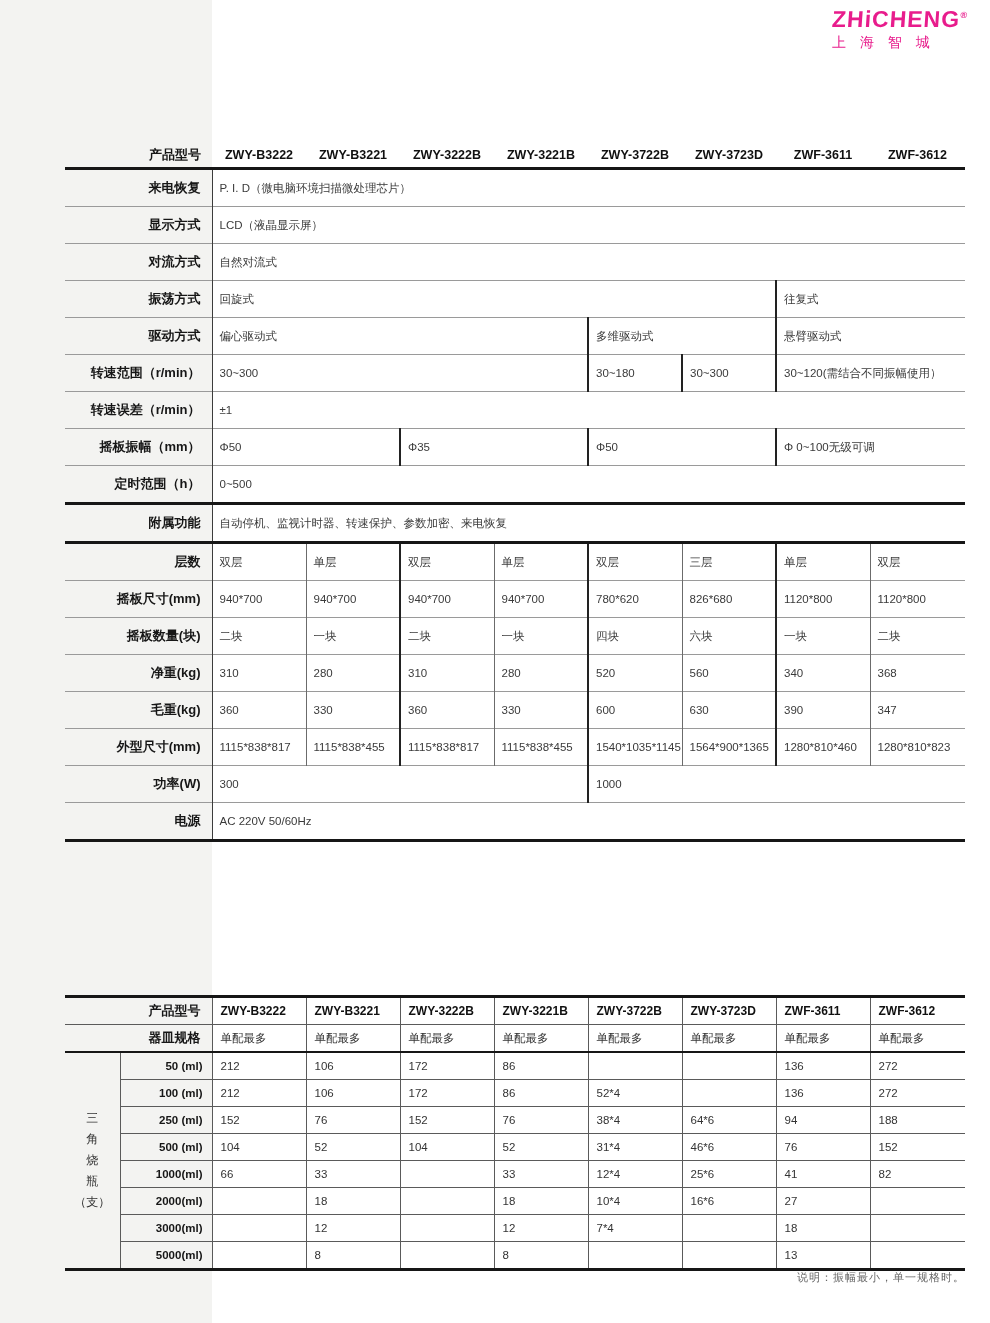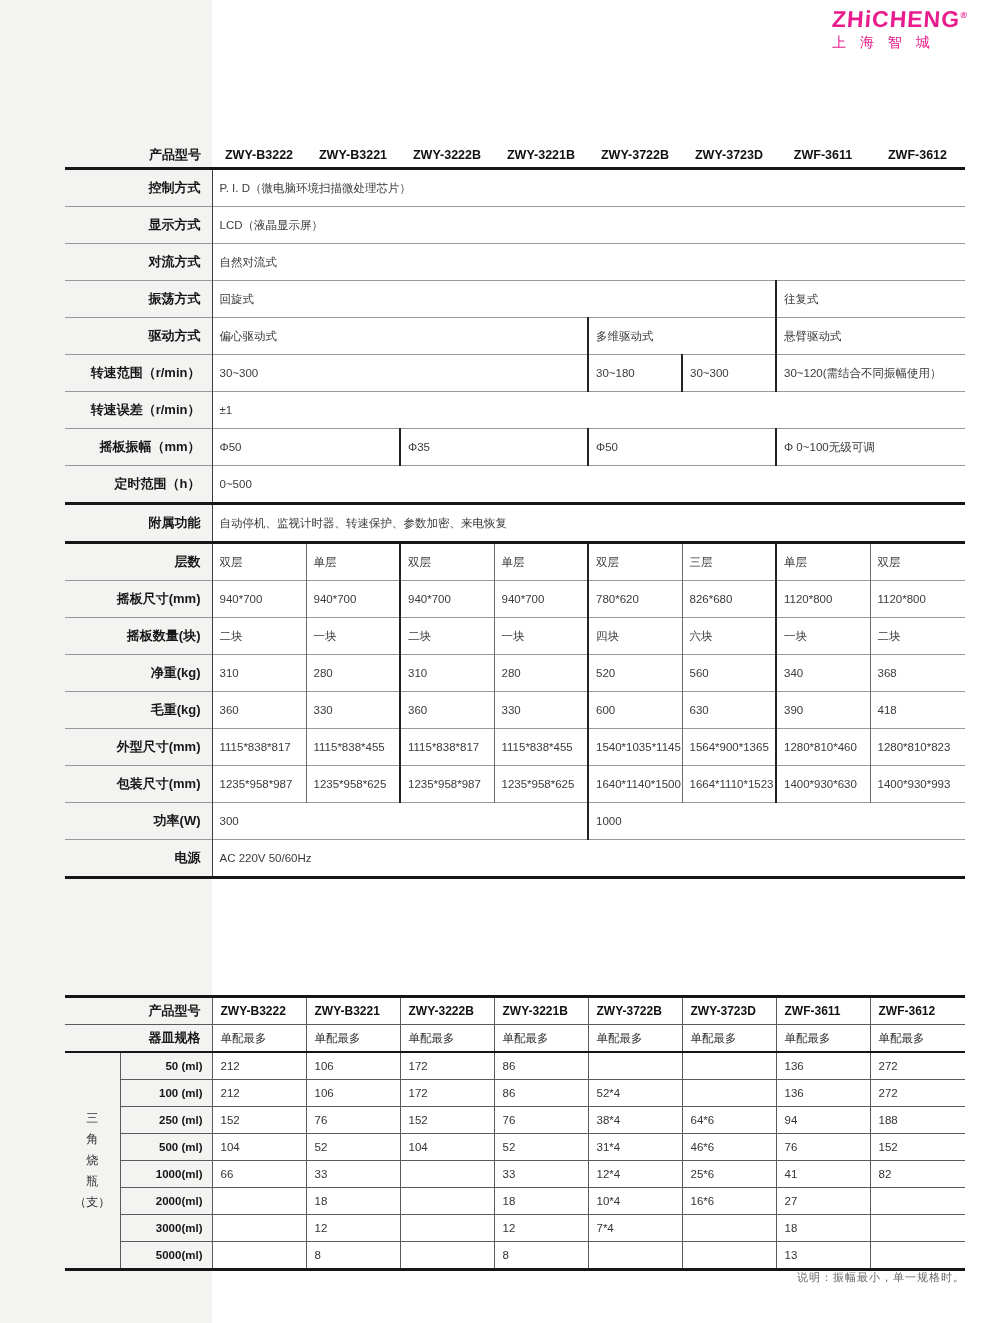--- a/index.html
+++ b/index.html
@@ -75,21 +75,21 @@
         <td class="mh">ZWY-3222B</td>
         <td class="mh">ZWY-3221B</td>
         <td class="mh">ZWY-3722B</td>
         <td class="mh">ZWY-3723D</td>
         <td class="mh">ZWF-3611</td>
         <td class="mh">ZWF-3612</td>
       </tr>
     </thead>
   <tbody id="spec-body">
       <tr>
-        <td class="lbl">控制方式</td>
+        <td class="lbl">来电恢复</td>
         <td colspan="8">P. I. D（微电脑环境扫描微处理芯片）</td>
       </tr>
       <tr>
         <td class="lbl">显示方式</td>
         <td colspan="8">LCD（液晶显示屏）</td>
       </tr>
       <tr>
         <td class="lbl">对流方式</td>
         <td colspan="8">自然对流式</td>
       </tr>
@@ -176,43 +176,32 @@
       </tr>
       <tr>
         <td class="lbl">毛重(kg)</td>
         <td>360</td>
         <td class="vsep">330</td>
         <td class="gsep">360</td>
         <td class="vsep">330</td>
         <td class="gsep">600</td>
         <td class="vsep">630</td>
         <td class="gsep">390</td>
-        <td class="vsep">418</td>
+        <td class="vsep">347</td>
       </tr>
       <tr>
         <td class="lbl">外型尺寸(mm)</td>
         <td>1115*838*817</td>
         <td class="vsep">1115*838*455</td>
         <td class="gsep">1115*838*817</td>
         <td class="vsep">1115*838*455</td>
         <td class="gsep">1540*1035*1145</td>
         <td class="vsep">1564*900*1365</td>
         <td class="gsep">1280*810*460</td>
         <td class="vsep">1280*810*823</td>
-      </tr>
-      <tr>
-        <td class="lbl">包装尺寸(mm)</td>
-        <td>1235*958*987</td>
-        <td class="vsep">1235*958*625</td>
-        <td class="gsep">1235*958*987</td>
-        <td class="vsep">1235*958*625</td>
-        <td class="gsep">1640*1140*1500</td>
-        <td class="vsep">1664*1110*1523</td>
-        <td class="gsep">1400*930*630</td>
-        <td class="vsep">1400*930*993</td>
       </tr>
       <tr>
         <td class="lbl">功率(W)</td>
         <td colspan="4">300</td>
         <td colspan="4" class="gsep">1000</td>
       </tr>
       <tr>
         <td class="lbl">电源</td>
         <td colspan="8">AC 220V 50/60Hz</td>
       </tr>

